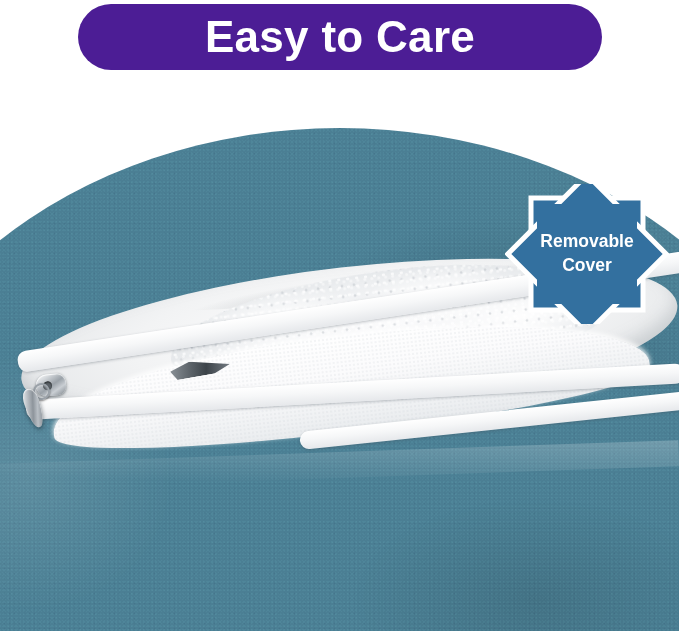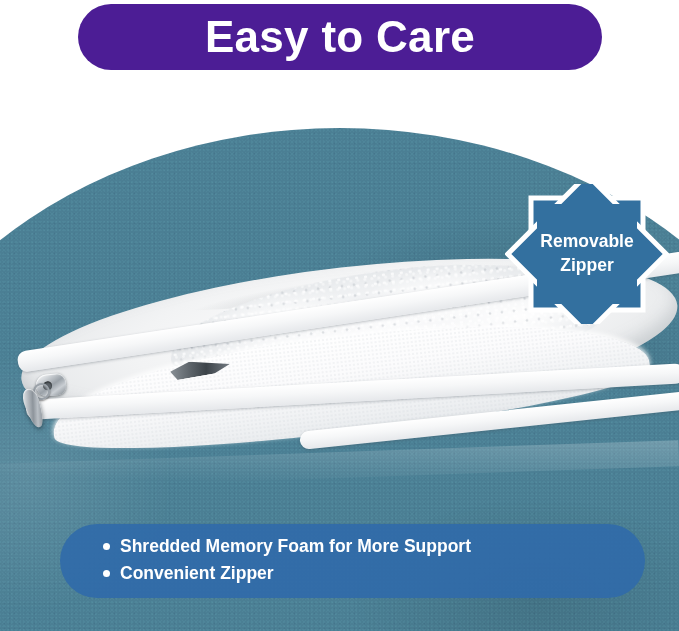--- a/index.html
+++ b/index.html
@@ -400,30 +400,18 @@
       <g>
         <rect x="26" y="14" width="112" height="112" fill="#33709F" stroke="#FFFFFF" stroke-width="5"></rect>
         <rect x="26" y="14" width="112" height="112" fill="#33709F" stroke="#FFFFFF" stroke-width="5" transform="rotate(45 82 70)"></rect>
 
         <rect x="32" y="20" width="100" height="100" fill="#33709F"></rect>
         <rect x="32" y="20" width="100" height="100" fill="#33709F" transform="rotate(45 82 70)"></rect>
       </g>
     </svg>
     <div class="badge-text">
       <span>Removable</span>
-      <span>Zipper</span>
+      <span>Cover</span>
     </div>
   </div>
 
-  <div class="feature-banner">
-    <ul class="feature-list">
-      <li class="feature-item">
-        <span class="bullet"></span>
-        <span>Shredded Memory Foam for More Support</span>
-      </li>
-      <li class="feature-item">
-        <span class="bullet"></span>
-        <span>Convenient Zipper</span>
-      </li>
-    </ul>
-  </div>
 
 </div>
 
 </body></html>

